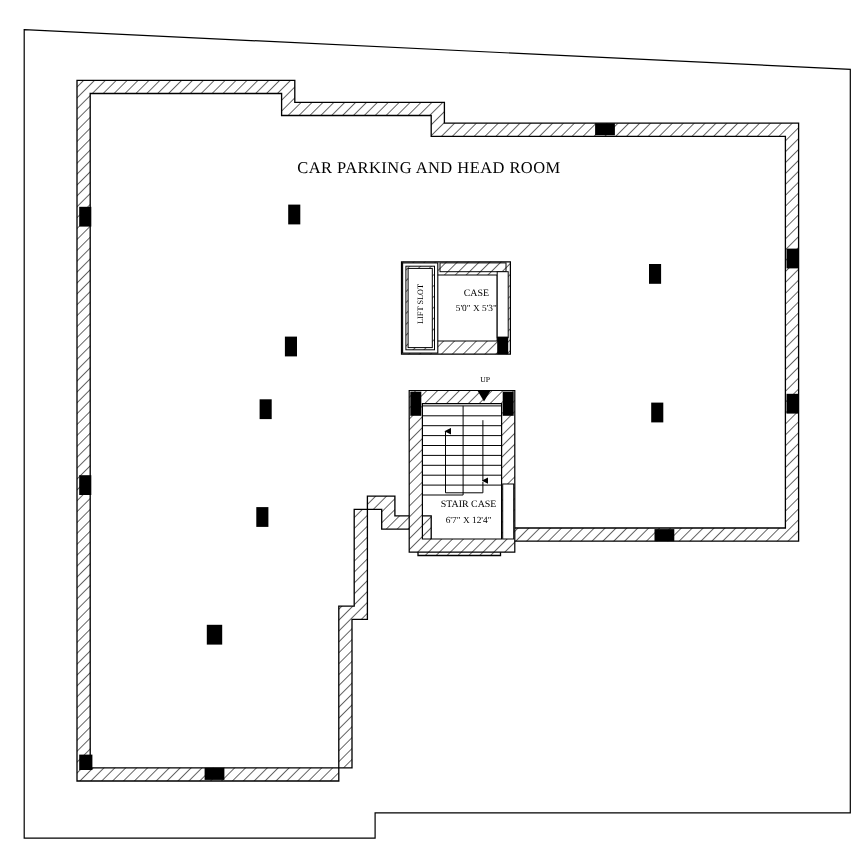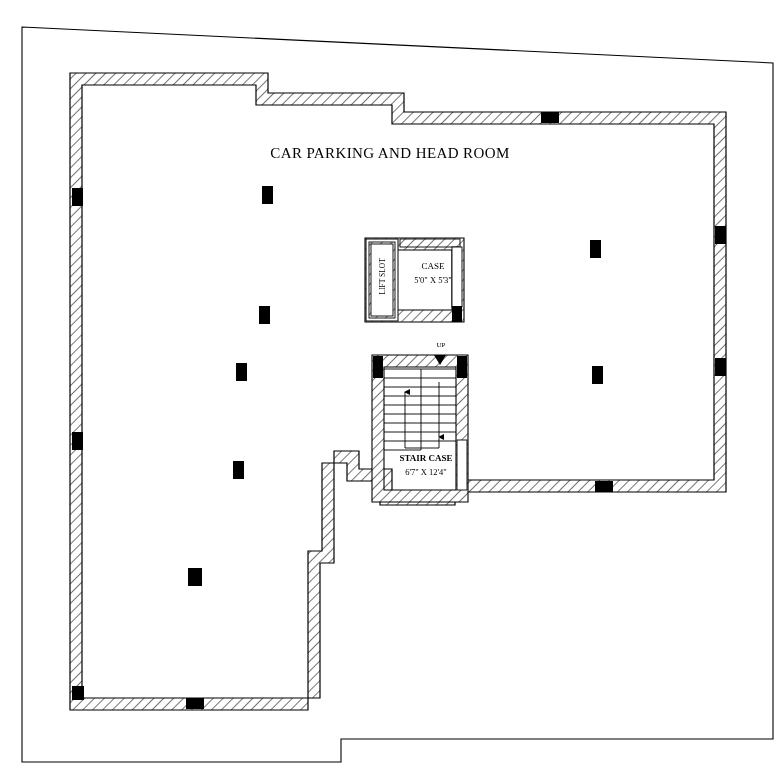--- a/index.html
+++ b/index.html
@@ -150,18 +150,18 @@
     </g>
   </svg>
 
   <div class="label label-main" style="left:270px; top:145px; width:240px;">CAR PARKING AND HEAD ROOM</div>
 
   <div class="label label-room" style="left:404px; top:261px; width:58px;">CASE</div>
   <div class="label label-dim" style="left:398px; top:276px; width:70px;">5'0" X 5'3"</div>
 
   <div class="label rot-lift" style="left:358px; top:272px; width:50px;">LIFT SLOT</div>
 
-  <div class="label label-room" style="left:386px; top:453px; width:80px;font-weight:bold;">STAIR CASE</div>
+  <div class="label label-room" style="left:386px; top:453px; width:80px;">STAIR CASE</div>
   <div class="label label-dim" style="left:386px; top:468px; width:80px;">6'7" X 12'4"</div>
 
   <div class="label label-tiny" style="left:428px; top:341px; width:26px;">UP</div>
 
 </div>
 
 </body></html>

